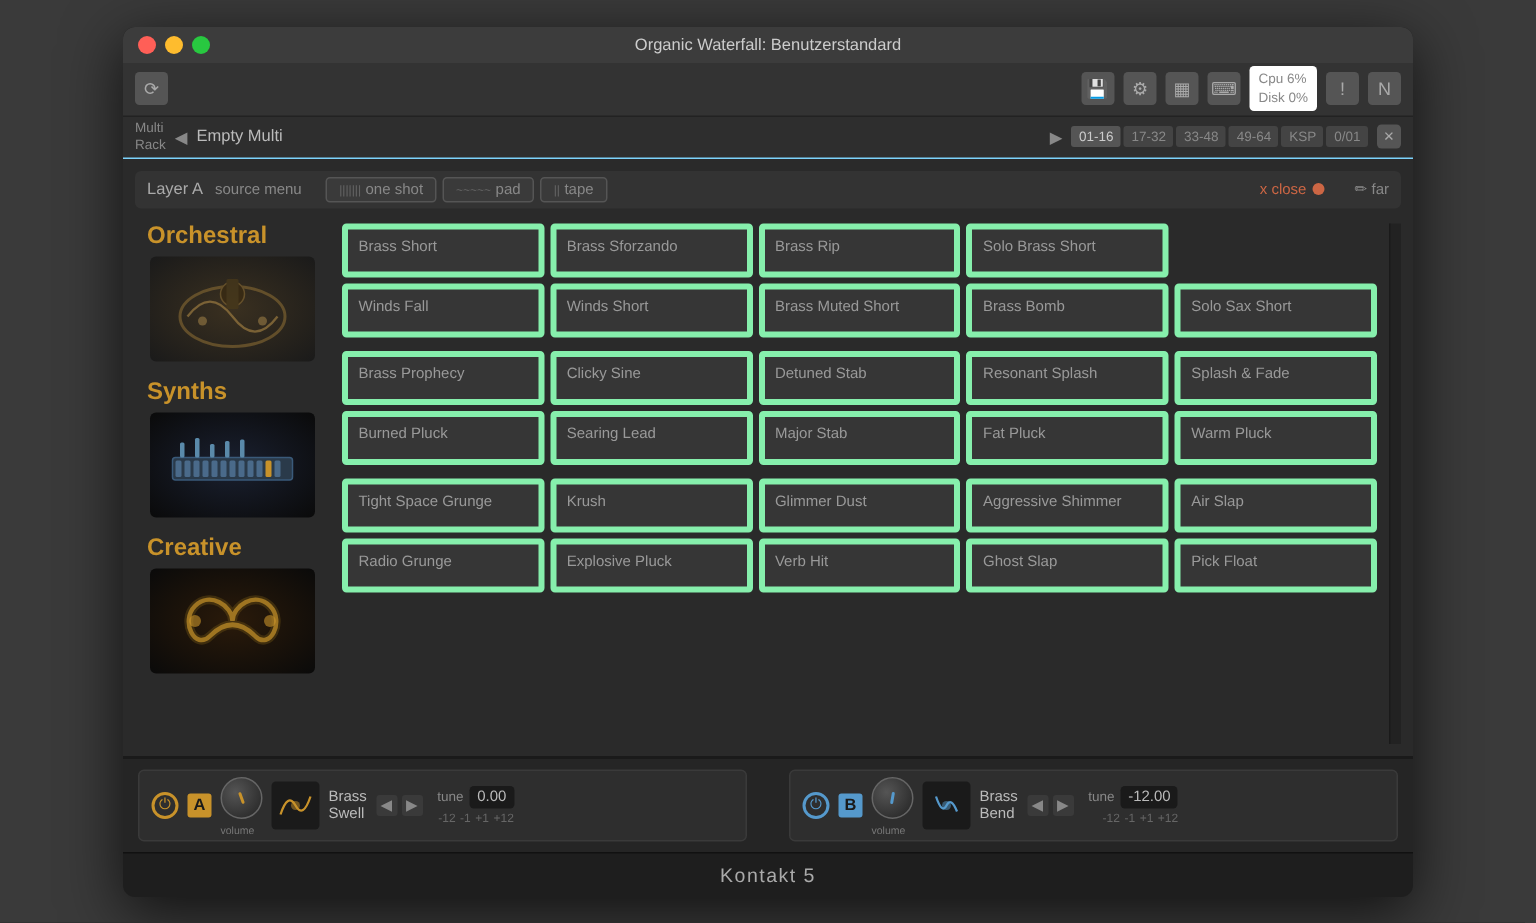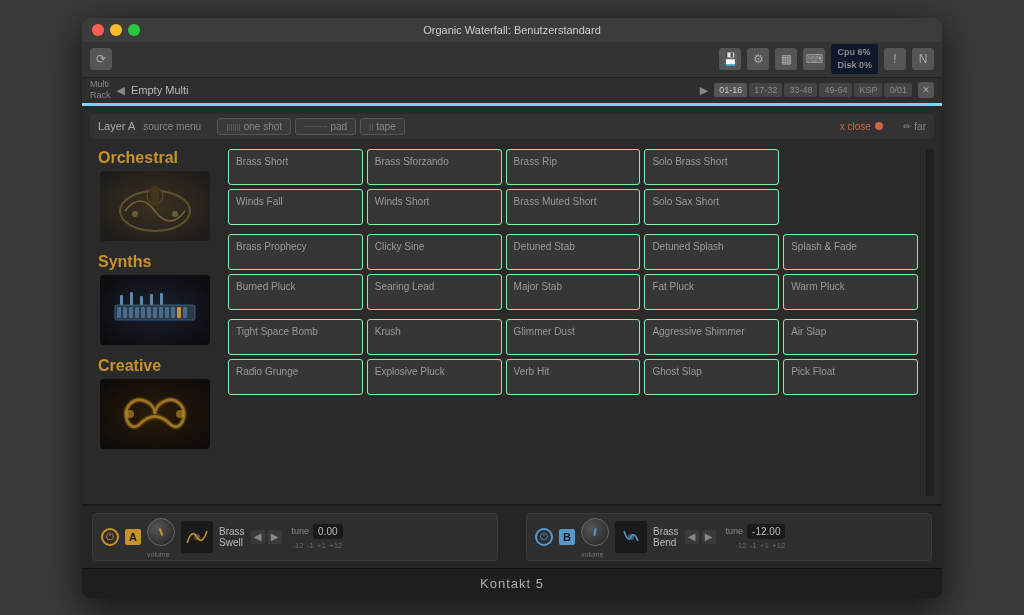--- a/index.html
+++ b/index.html
@@ -66,38 +66,37 @@
     .toolbar-icon {
       width: 22px; height: 22px;
       background: #555;
       border-radius: 3px;
       display: flex; align-items: center; justify-content: center;
       color: #aaa; font-size: 12px;
       cursor: pointer;
     }
     .toolbar-spacer { flex: 1; }
     .cpu-display {
-      background: #0f172a;
+      background: #ffffff;
       border-radius: 3px;
       padding: 2px 6px;
       font-size: 9px;
       color: #888;
       line-height: 1.4;
-      font-weight: bold;
     }
 
     
     .multi-rack-bar {
       background: #2e2e2e;
       height: 28px;
       display: flex;
       align-items: center;
       padding: 0 8px;
       gap: 6px;
-      border-bottom: 3px solid #7dd3fc;
+      border-bottom: 1px solid #7dd3fc;
     }
     .multi-rack-label {
       font-size: 9px;
       color: #888;
       line-height: 1.2;
     }
     .multi-rack-name {
       font-size: 11px;
       color: #bbb;
       flex: 1;
@@ -249,21 +248,21 @@
     }
 
     .sound-grid {
       display: grid;
       grid-template-columns: repeat(5, 1fr);
       gap: 4px;
     }
 
     .sound-cell {
       background: #363636;
-      border: 1px solid #86efac;
+      border: 4px solid #86efac;
       border-radius: 3px;
       padding: 5px 7px;
       font-size: 10px;
       color: #999;
       cursor: pointer;
       min-height: 36px;
       display: flex;
       align-items: flex-start;
       line-height: 1.3;
     }
@@ -534,49 +533,50 @@
               <div class="sound-cell">Brass Short</div>
               <div class="sound-cell">Brass Sforzando</div>
               <div class="sound-cell">Brass Rip</div>
               <div class="sound-cell">Solo Brass Short</div>
             </div>
             <div style="height:4px;"></div>
             <div class="sound-grid">
               <div class="sound-cell">Winds Fall</div>
               <div class="sound-cell">Winds Short</div>
               <div class="sound-cell">Brass Muted Short</div>
+              <div class="sound-cell">Brass Bomb</div>
               <div class="sound-cell">Solo Sax Short</div>
             </div>
           </div>
 
           <div class="grid-divider"></div>
 
           <div class="grid-section">
             <div class="sound-grid">
               <div class="sound-cell">Brass Prophecy</div>
               <div class="sound-cell">Clicky Sine</div>
               <div class="sound-cell">Detuned Stab</div>
-              <div class="sound-cell">Detuned Splash</div>
+              <div class="sound-cell">Resonant Splash</div>
               <div class="sound-cell">Splash &amp; Fade</div>
             </div>
             <div style="height:4px;"></div>
             <div class="sound-grid">
               <div class="sound-cell">Burned Pluck</div>
               <div class="sound-cell">Searing Lead</div>
               <div class="sound-cell">Major Stab</div>
               <div class="sound-cell">Fat Pluck</div>
               <div class="sound-cell">Warm Pluck</div>
             </div>
           </div>
 
           <div class="grid-divider"></div>
 
           <div class="grid-section">
             <div class="sound-grid">
-              <div class="sound-cell">Tight Space Bomb</div>
+              <div class="sound-cell">Tight Space Grunge</div>
               <div class="sound-cell">Krush</div>
               <div class="sound-cell">Glimmer Dust</div>
               <div class="sound-cell">Aggressive Shimmer</div>
               <div class="sound-cell">Air Slap</div>
             </div>
             <div style="height:4px;"></div>
             <div class="sound-grid">
               <div class="sound-cell">Radio Grunge</div>
               <div class="sound-cell">Explosive Pluck</div>
               <div class="sound-cell">Verb Hit</div>

